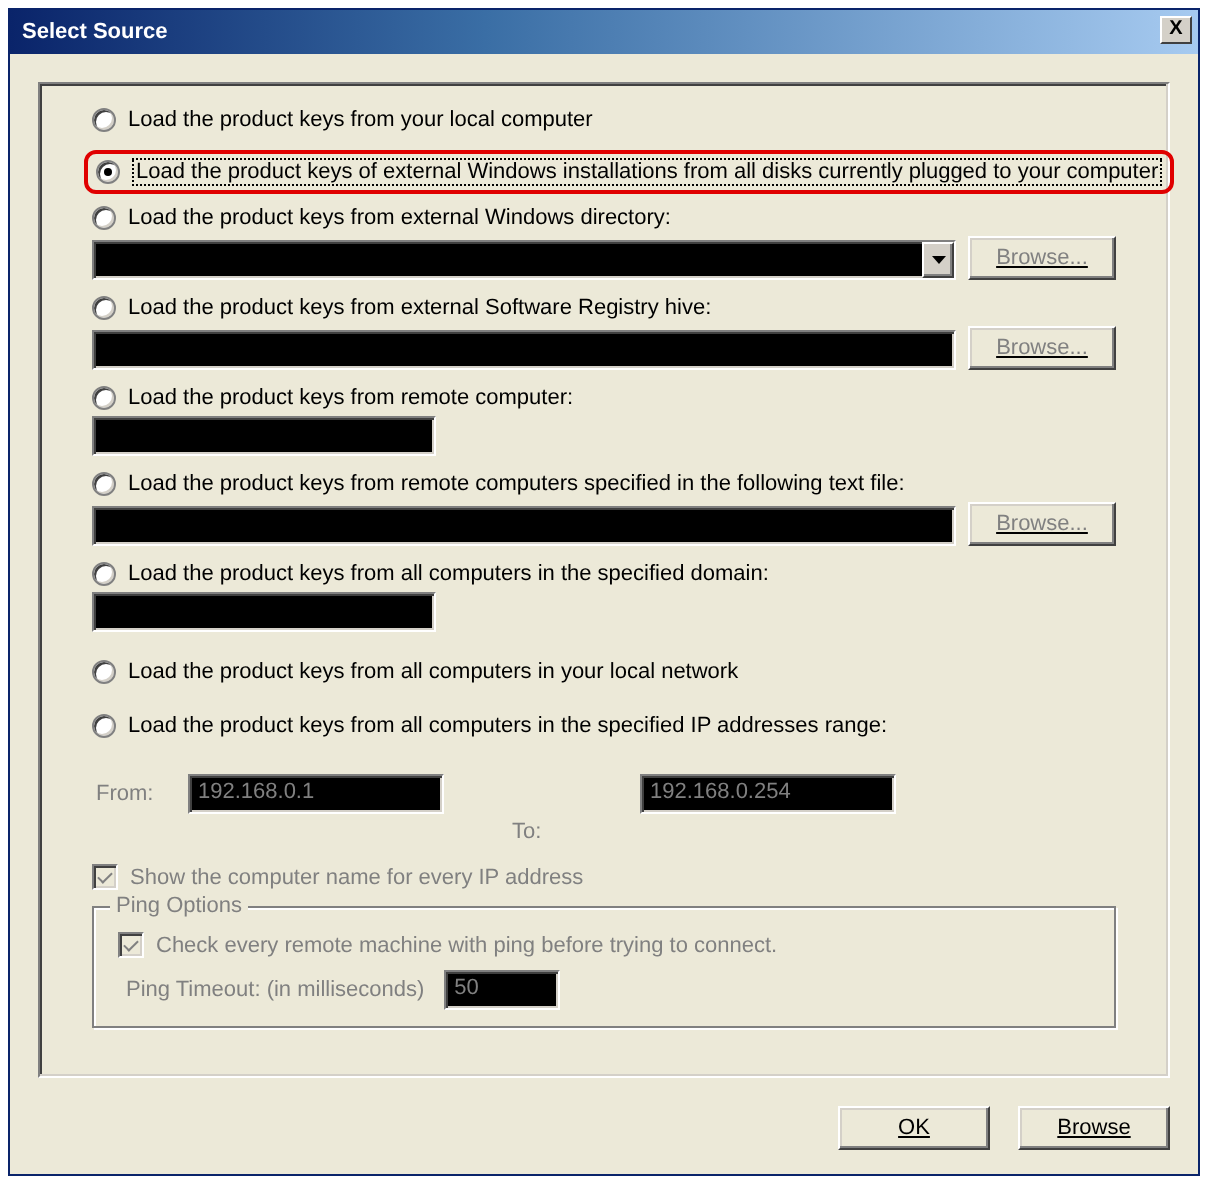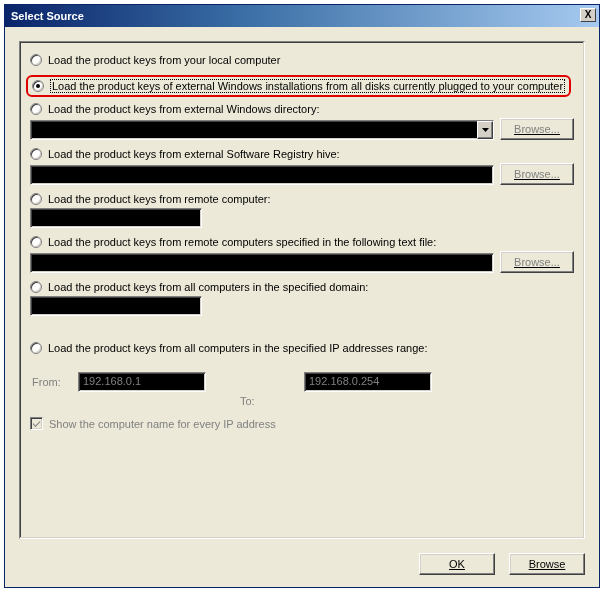--- a/index.html
+++ b/index.html
@@ -62,21 +62,21 @@
     position: absolute;
     left: 14px;
     top: 14px;
     right: 14px;
     bottom: 48px;
     border-top: 1px solid #808080;
     border-left: 1px solid #808080;
     border-right: 1px solid #fff;
     border-bottom: 1px solid #fff;
     box-shadow: inset -1px -1px 0 #d4d0c8, inset 1px 1px 0 #404040;
-    padding: 12px 10px;
+    padding: 12px 26px;
     box-sizing: border-box;
   }
   .radio-row {
     display: flex;
     align-items: center;
     margin-bottom: 3px;
     white-space: nowrap;
   }
   .radio {
     width: 12px;
@@ -314,20 +314,24 @@
       <div class="radio-row">
         <span class="radio"></span>
         <span>Load the product keys from all computers in the specified domain:</span>
       </div>
       <div class="input-row">
         <div class="sunken-input" style="width:172px;"></div>
       </div>
       <div class="spacer-sm"></div>
 
       
+      <div class="radio-row">
+        <span class="radio"></span>
+        <span>Load the product keys from all computers in your local network</span>
+      </div>
       <div class="spacer-md"></div>
 
       
       <div class="radio-row">
         <span class="radio"></span>
         <span>Load the product keys from all computers in the specified IP addresses range:</span>
       </div>
       <div class="ip-row">
         <span class="ip-label">From:</span>
         <div class="sunken-input" style="width:128px;">192.168.0.1</div>
@@ -335,20 +339,31 @@
         <div class="sunken-input" style="width:128px;">192.168.0.254</div>
       </div>
 
       
       <div class="radio-row">
         <span class="checkbox checked"></span>
         <span class="disabled-text">Show the computer name for every IP address</span>
       </div>
 
       
+      <div class="groupbox">
+        <span class="groupbox-title">Ping Options</span>
+        <div class="radio-row" style="margin-left:4px;">
+          <span class="checkbox checked"></span>
+          <span class="disabled-text">Check every remote machine with ping before trying to connect.</span>
+        </div>
+        <div class="ping-row">
+          <span class="ping-label">Ping Timeout: (in milliseconds)</span>
+          <div class="sunken-input" style="width:58px;">50</div>
+        </div>
+      </div>
 
     </div>
 
     <div class="bottom-buttons">
       <div class="btn enabled" style="width:76px;">OK</div>
       <div class="btn enabled" style="width:76px;">Browse</div>
     </div>
   </div>
 </div>
 

